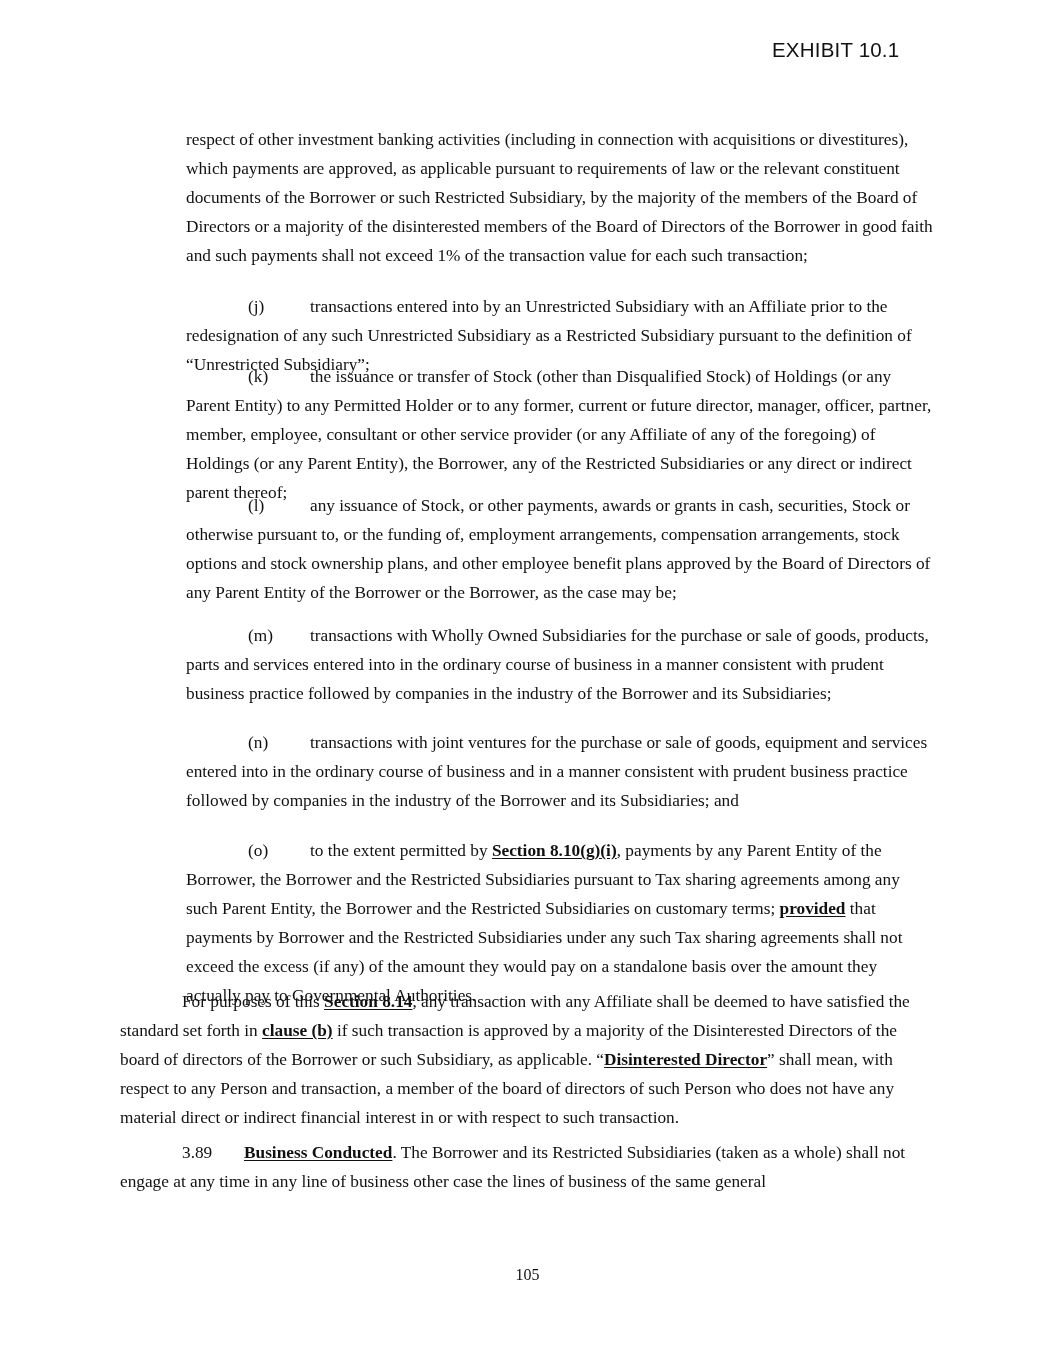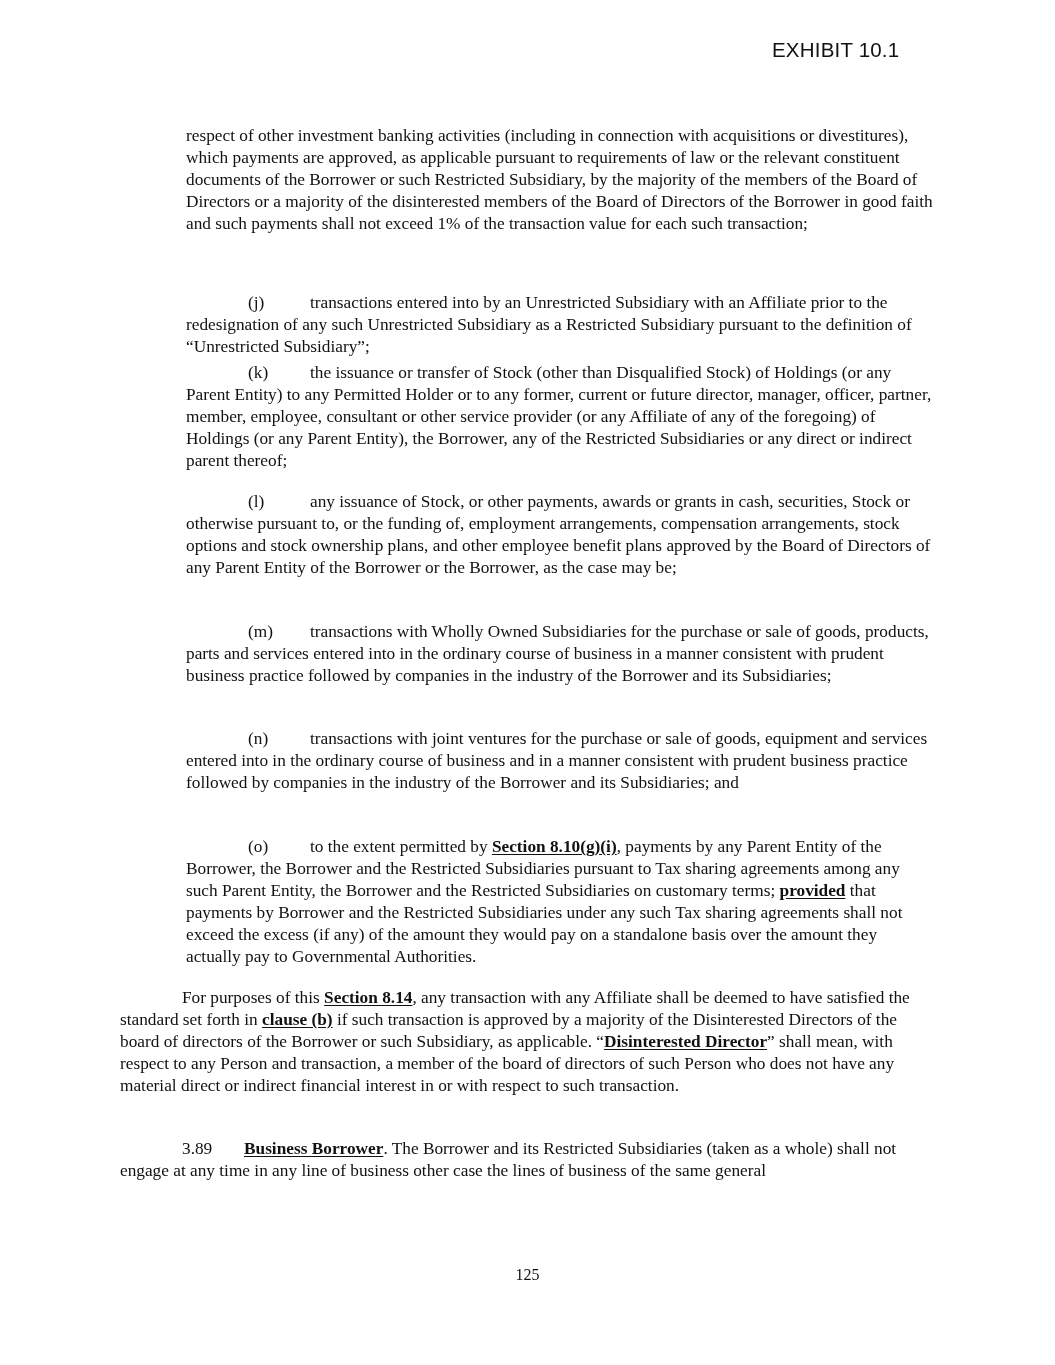--- a/index.html
+++ b/index.html
@@ -1,19 +1,19 @@
 <!DOCTYPE html>
 <html><head>
 <meta charset="utf-8">
 <style>
   html, body { margin: 0; padding: 0; background: #ffffff; }
   body { width: 1055px; height: 1365px; position: relative; overflow: hidden; }
   .page { position: absolute; left: 0; top: 0; width: 1055px; height: 1365px; background: #fff; color: #111; }
   .exhibit { position: absolute; top: 38px; left: 772px; font-family: "Liberation Sans", sans-serif; font-size: 20.5px; color: #111; letter-spacing: 0.2px; }
-  .body-text { font-family: "Liberation Serif", serif; font-size: 17.3px; line-height: 22px; color: #111; }
+  .body-text { font-family: "Liberation Serif", serif; font-size: 17.3px; line-height: 29px; color: #111; }
   .para { position: absolute; margin: 0; }
   .indent-para { left: 186px; width: 748px; }
   .full-para { left: 120px; width: 810px; }
   .lbl { display: inline-block; width: 62px; }
   .first-indent { display: inline-block; width: 62px; }
   .u { text-decoration: underline; text-underline-offset: 2px; font-weight: bold; }
   .pgnum { position: absolute; top: 1266px; left: 0; width: 1055px; text-align: center; font-family: "Liberation Serif", serif; font-size: 16px; color: #111; }
 </style>
 </head>
 <body>
@@ -30,16 +30,16 @@
   <p class="para indent-para body-text" style="top:491px;"><span class="first-indent"></span><span class="lbl">(l)</span><span>any issuance of Stock, or other payments, awards or grants in cash, securities, Stock or otherwise pursuant to, or the funding of, employment arrangements, compensation arrangements, stock options and stock ownership plans, and other employee benefit plans approved by the Board of Directors of any Parent Entity of the Borrower or the Borrower, as the case may be;</span></p>
 
   <p class="para indent-para body-text" style="top:621px;"><span class="first-indent"></span><span class="lbl">(m)</span><span>transactions with Wholly Owned Subsidiaries for the purchase or sale of goods, products, parts and services entered into in the ordinary course of business in a manner consistent with prudent business practice followed by companies in the industry of the Borrower and its Subsidiaries;</span></p>
 
   <p class="para indent-para body-text" style="top:728px;"><span class="first-indent"></span><span class="lbl">(n)</span><span>transactions with joint ventures for the purchase or sale of goods, equipment and services entered into in the ordinary course of business and in a manner consistent with prudent business practice followed by companies in the industry of the Borrower and its Subsidiaries; and</span></p>
 
   <p class="para indent-para body-text" style="top:836px;"><span class="first-indent"></span><span class="lbl">(o)</span><span>to the extent permitted by </span><span class="u">Section 8.10(g)(i)</span><span>, payments by any Parent Entity of the Borrower, the Borrower and the Restricted Subsidiaries pursuant to Tax sharing agreements among any such Parent Entity, the Borrower and the Restricted Subsidiaries on customary terms; </span><span class="u">provided</span><span> that payments by Borrower and the Restricted Subsidiaries under any such Tax sharing agreements shall not exceed the excess (if any) of the amount they would pay on a standalone basis over the amount they actually pay to Governmental Authorities.</span></p>
 
   <p class="para full-para body-text" style="top:987px;"><span class="first-indent"></span><span>For purposes of this </span><span class="u">Section 8.14</span><span>, any transaction with any Affiliate shall be deemed to have satisfied the standard set forth in </span><span class="u">clause (b)</span><span> if such transaction is approved by a majority of the Disinterested Directors of the board of directors of the Borrower or such Subsidiary, as applicable. “</span><span class="u">Disinterested Director</span><span>” shall mean, with respect to any Person and transaction, a member of the board of directors of such Person who does not have any material direct or indirect financial interest in or with respect to such transaction.</span></p>
 
-  <p class="para full-para body-text" style="top:1138px;"><span class="first-indent"></span><span class="lbl">3.89</span><span class="u">Business Borrower</span><span>.  The Borrower and its Restricted Subsidiaries (taken as a whole) shall not engage at any time in any line of business other case the lines of business of the same general</span></p>
+  <p class="para full-para body-text" style="top:1138px;"><span class="first-indent"></span><span class="lbl">3.89</span><span class="u">Business Conducted</span><span>.  The Borrower and its Restricted Subsidiaries (taken as a whole) shall not engage at any time in any line of business other case the lines of business of the same general</span></p>
 
-  <div class="pgnum">125</div>
+  <div class="pgnum">105</div>
 </div>
 
 </body></html>

